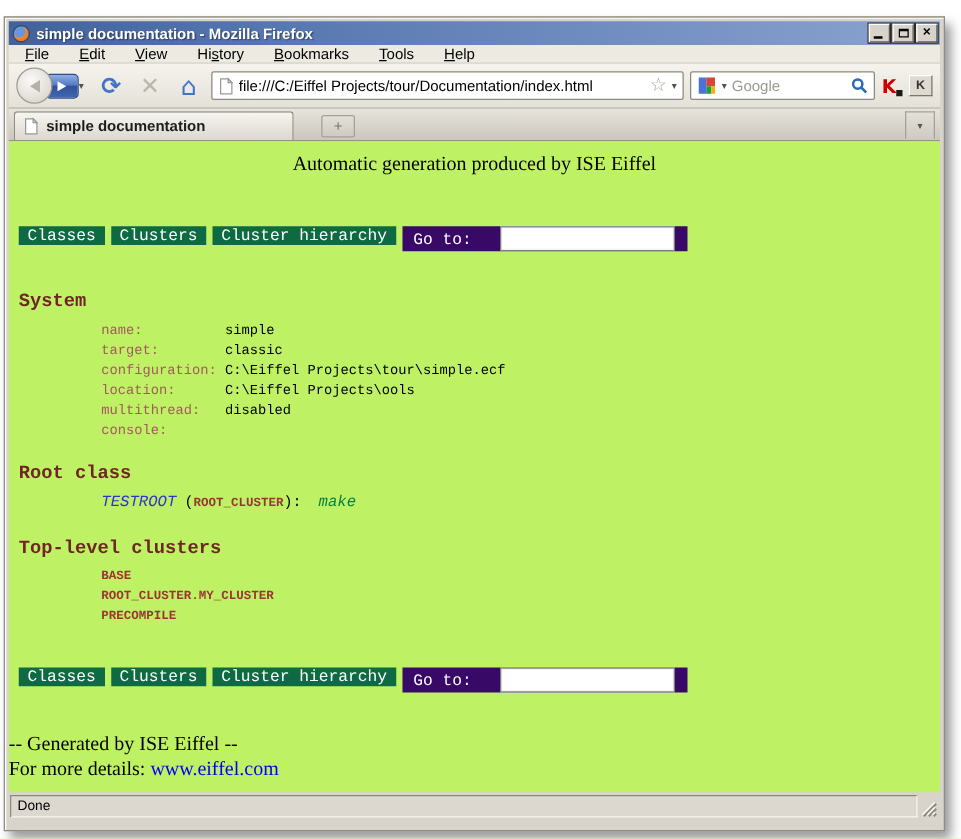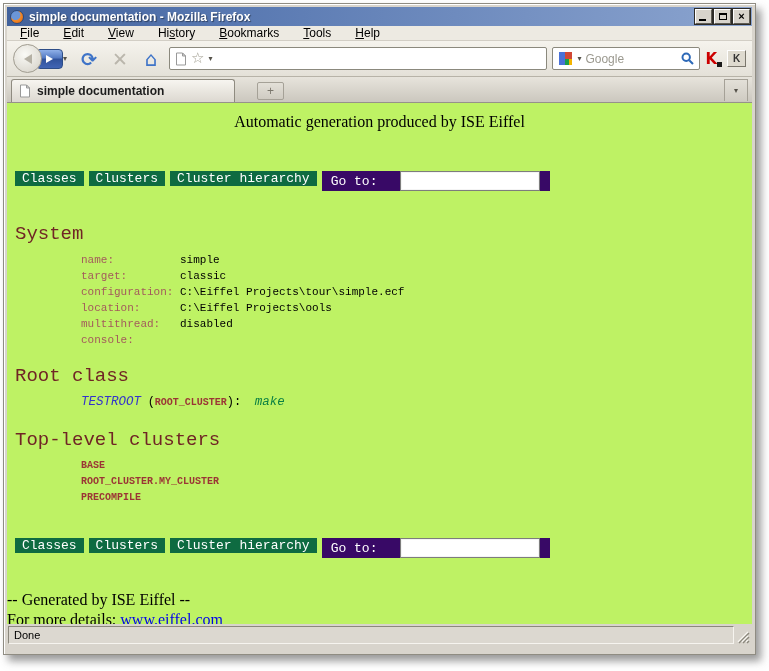--- a/index.html
+++ b/index.html
@@ -1,21 +1,21 @@
 <!DOCTYPE html>
 <html><head>
 <meta charset="utf-8">
 <style>
   * { box-sizing: border-box; margin: 0; padding: 0; }
   body {
     width: 769px; height: 671px; background: #fff; overflow: hidden; position: relative;
     font-family: "Liberation Sans", sans-serif;
   }
   .window {
-    position: absolute; left: 3px; top: 3px; width: 753px; height: 652px;
+    position: absolute; left: 3px; top: 13px; width: 753px; height: 652px;
     background: #D8D4CC; padding: 3px;
     border: 1px solid #8f8c82;
     box-shadow: 5px 6px 8px rgba(70,70,70,.55), 1px 1px 0 #fff inset;
   }
   
   .titlebar {
     height: 19px; display: flex; align-items: center; padding: 0 2px 0 3px;
     background: linear-gradient(to right, #42629b, #5878b1 30%, #8ba4cf);
   }
   .ff-logo { width: 14px; height: 14px; border-radius: 50%; flex: 0 0 auto;
@@ -89,21 +89,21 @@
   .nav-btn { background: var(--green); color: #fff; font-size: 13px; padding: 0 7px;
     display: flex; align-items: center; cursor: pointer; font-family: "Liberation Mono", monospace; }
   .goto { background: var(--purple); color: #fff; font-size: 13px; display: flex;
     align-items: center; gap: 23px; padding: 0 10px 0 9px; }
   .goto input { width: 140px; height: 20px; background: #fff; border: 1px solid #7d7d7d;
     box-shadow: 0 0 0 1px #f4f4f4 inset; font: 12px "Liberation Mono", monospace; padding: 0 2px; }
   .section { margin-left: 8px; }
   .sec-sys { margin-top: 21px; }
   .sec-root { margin-top: 17px; }
   .sec-clusters { margin-top: 17px; }
-  .sec-heading { color: var(--maroon); font-weight: normal; font-size: 19px; margin-bottom: 7px; }
+  .sec-heading { color: var(--maroon); font-weight: bold; font-size: 15px; margin-bottom: 7px; }
   .sys-row { margin-left: 66px; line-height: 16px; white-space: pre; }
   .sys-label { color: var(--labelred); display: inline-block; width: 15ch; white-space: pre; }
   .sys-value { color: #000; }
   .root-line { margin-left: 66px; line-height: 16px; margin-bottom: 18px; }
   .class-link { color: var(--linkblue); font-style: italic; font-size: 12.5px; cursor: pointer; }
   .paren { color: #000; font-size: 12px; }
   .cluster-ref { color: var(--clusterlink); font-weight: bold; font-size: 10px; cursor: pointer; }
   .feature-link { color: var(--featgreen); font-style: italic; font-size: 12.5px; margin-left: 7px; cursor: pointer; }
   .cluster-item { margin-left: 66px; line-height: 16px; color: var(--clusterlink);
     font-weight: bold; font-size: 10px; cursor: pointer; }
@@ -161,20 +161,21 @@
       <span class="caret">▾</span>
     </span>
     <span class="tb-glyph refresh">⟳</span>
     <span class="tb-glyph stop">✕</span>
     <span class="tb-glyph home">⌂</span>
     <span class="field urlbox">
       <svg width="12" height="14">
           <path d="M1.5 1 h6 l3 3 v9 h-9 z" fill="#fff" stroke="#999" stroke-width="1"></path>
           <path d="M7.5 1 l3 3 h-3 z" fill="#dedede" stroke="#999" stroke-width="1"></path>
         </svg>
+      <input type="text" value="file:///C:/Eiffel Projects/tour/Documentation/index.html" style="">
       <span class="star">☆</span>
       <span class="caret">▾</span>
     </span>
     <span class="field searchbox">
       <svg width="15" height="15">
           <rect x="1" y="1" width="6" height="13" fill="#4a72d8"></rect>
           <rect x="7" y="1" width="7" height="7" fill="#d14836"></rect>
           <rect x="7" y="8" width="4" height="6" fill="#1a9e49"></rect>
           <rect x="11" y="8" width="3" height="6" fill="#f4b400"></rect>
         </svg>

